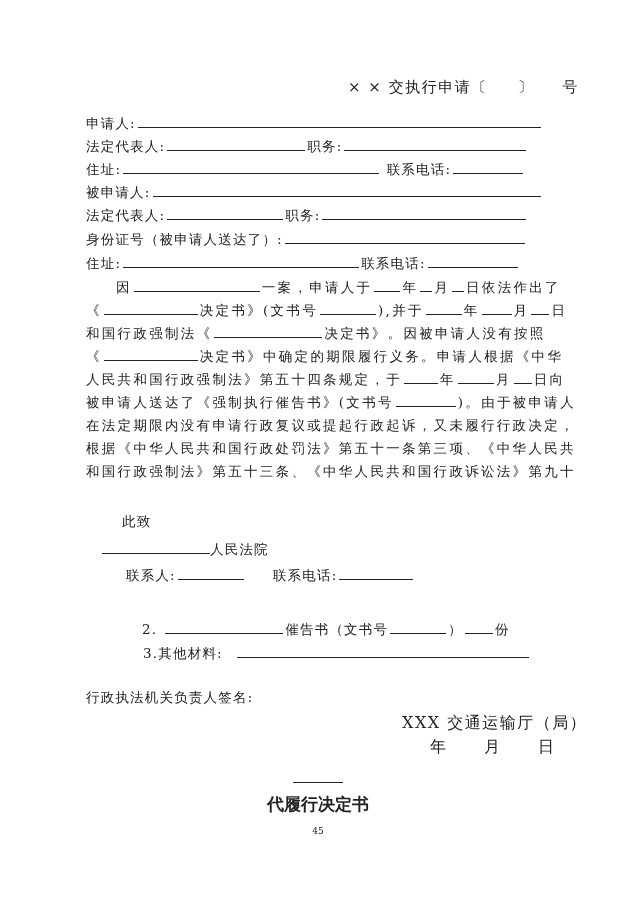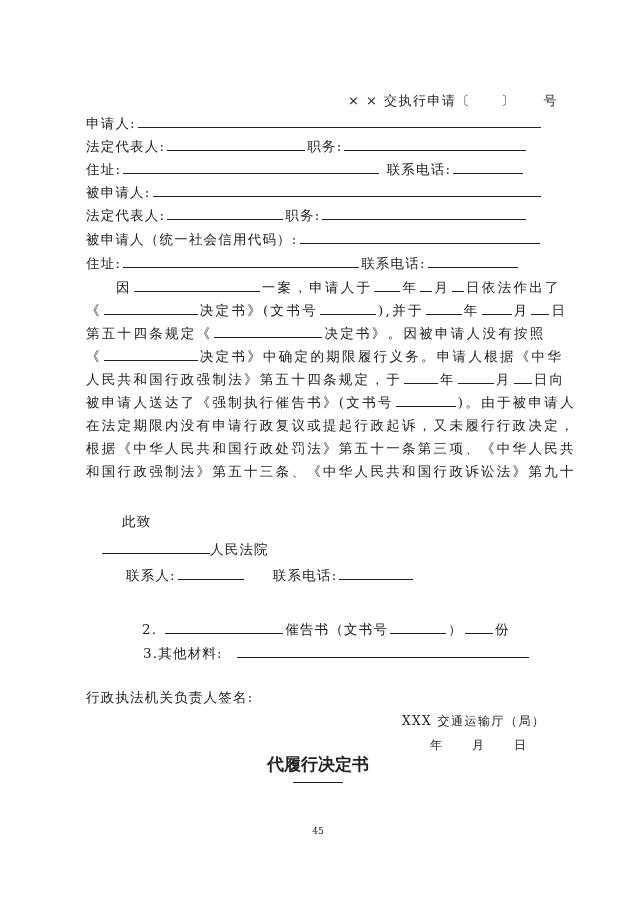--- a/index.html
+++ b/index.html
@@ -2,26 +2,26 @@
 <html><head>
 <meta charset="utf-8">
 <style>
   html, body { margin:0; padding:0; background:#fff; }
   body { width:636px; height:900px; position:relative; overflow:hidden;
          font-family:"DejaVu Serif", "Liberation Serif", serif; color:#222; }
   .page { position:absolute; left:0; top:0; width:636px; height:900px; background:#fff; }
   .line { position:absolute; left:86px; height:22px; line-height:22px; font-size:13.5px;
           white-space:nowrap; letter-spacing:1.2px; }
   .u { display:inline-block; border-bottom:1px solid #222; height:15px; vertical-align:baseline; margin:0 2px; }
-  .doc-no { position:absolute; top:92px; left:348px; font-size:13px; letter-spacing:1.5px; white-space:nowrap; }
+  .doc-no { position:absolute; top:78px; left:348px; font-size:15px; letter-spacing:1.5px; white-space:nowrap; }
   .para { letter-spacing:2.3px; }
   .heading { position:absolute; left:0; width:636px; text-align:center;
              font-family:"DejaVu Sans", "Liberation Sans", sans-serif; font-weight:bold; font-size:17px; }
   .pageno { position:absolute; top:826px; left:0; width:636px; text-align:center; font-size:9px; }
-  .right { position:absolute; font-size:12px; letter-spacing:1.5px; white-space:nowrap; }
+  .right { position:absolute; font-size:16px; letter-spacing:1.5px; white-space:nowrap; }
 </style>
 </head>
 <body>
 
 <div class="page">
 
   <div class="doc-no">
     <span>× × 交执行申请〔</span><span style="display:inline-block;width:30px"></span><span>〕</span><span style="display:inline-block;width:28px"></span><span>号</span>
   </div>
 
@@ -36,34 +36,34 @@
     <span>联系电话:</span><span class="u" style="width:70px"></span>
   </div>
 
   <div class="line" style="top:181px">
     <span>被申请人:</span><span class="u" style="width:388px"></span>
   </div>
   <div class="line" style="top:204px">
     <span>法定代表人:</span><span class="u" style="width:116px"></span><span>职务:</span><span class="u" style="width:204px"></span>
   </div>
   <div class="line" style="top:228px">
-    <span>被申请人（统一社会信用代码）:</span><span class="u" style="width:240px"></span>
+    <span>身份证号（被申请人送达了）:</span><span class="u" style="width:240px"></span>
   </div>
   <div class="line" style="top:252px">
     <span>住址:</span><span class="u" style="width:236px"></span><span>联系电话:</span><span class="u" style="width:90px"></span>
   </div>
 
   <div class="line para" style="top:276px;left:116px">
     <span>因</span><span class="u" style="width:126px"></span><span>一案，申请人于</span><span class="u" style="width:26px"></span><span>年</span><span class="u" style="width:12px"></span><span>月</span><span class="u" style="width:12px"></span><span>日依法作出了</span>
   </div>
   <div class="line para" style="top:299px">
     <span>《</span><span class="u" style="width:94px"></span><span>决定书》(文书号</span><span class="u" style="width:56px"></span><span>),并于</span><span class="u" style="width:36px"></span><span>年</span><span class="u" style="width:30px"></span><span>月</span><span class="u" style="width:18px"></span><span>日</span>
   </div>
   <div class="line para" style="top:322px">
-    <span>第五十四条规定《</span><span class="u" style="width:108px"></span><span>决定书》。因被申请人没有按照</span>
+    <span>和国行政强制法《</span><span class="u" style="width:108px"></span><span>决定书》。因被申请人没有按照</span>
   </div>
   <div class="line para" style="top:345px">
     <span>《</span><span class="u" style="width:94px"></span><span>决定书》中确定的期限履行义务。申请人根据《中华</span>
   </div>
   <div class="line para" style="top:391px">
     <span>被申请人送达了《强制执行催告书》(文书号</span><span class="u" style="width:60px"></span><span>)。由于被申请人</span>
   </div>
   <div class="line para" style="top:368px">
     <span>人民共和国行政强制法》第五十四条规定，于</span><span class="u" style="width:34px"></span><span>年</span><span class="u" style="width:36px"></span><span>月</span><span class="u" style="width:18px"></span><span>日向</span>
   </div>
@@ -88,16 +88,16 @@
     <span>3.</span><span>其他材料:</span><span class="u" style="width:292px;margin-left:14px"></span>
   </div>
 
   <div class="line" style="top:686px">行政执法机关负责人签名:</div>
   <div class="right" style="top:713px;left:402px">XXX 交通运输厅（局）</div>
   <div class="right" style="top:737px;left:430px;letter-spacing:2px">年　　月　　日</div>
 
   <div class="heading" style="top:764px">
     <span class="u" style="width:50px;height:18px;border-bottom:1.5px solid #222"></span>
   </div>
-  <div class="heading" style="top:753px">代履行决定书</div>
+  <div class="heading" style="top:793px">代履行决定书</div>
 
   <div class="pageno">45</div>
 </div>
 
 </body></html>

